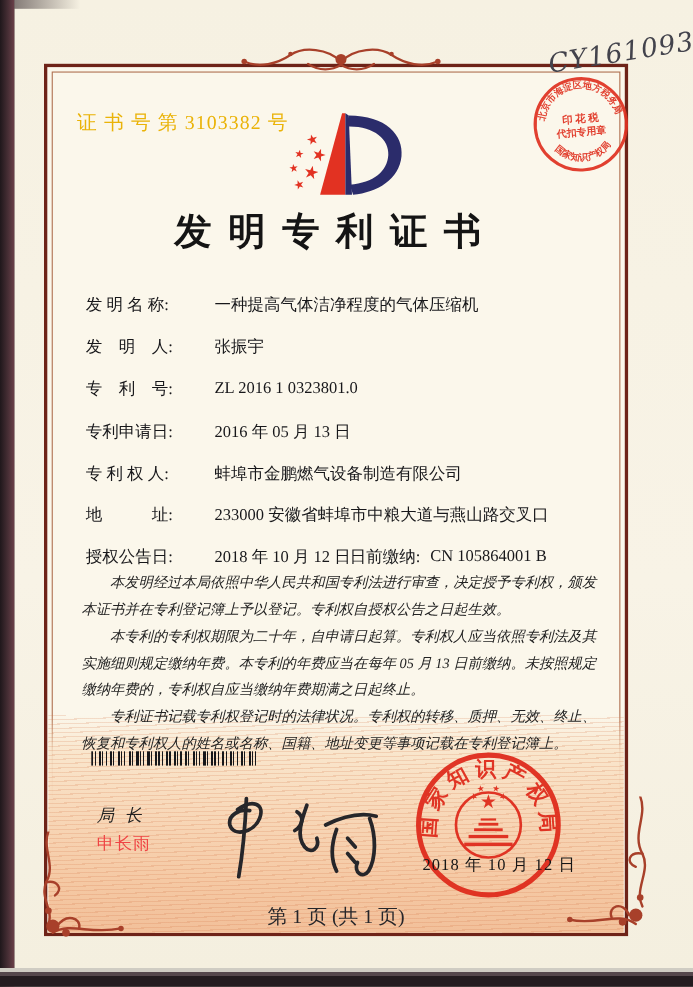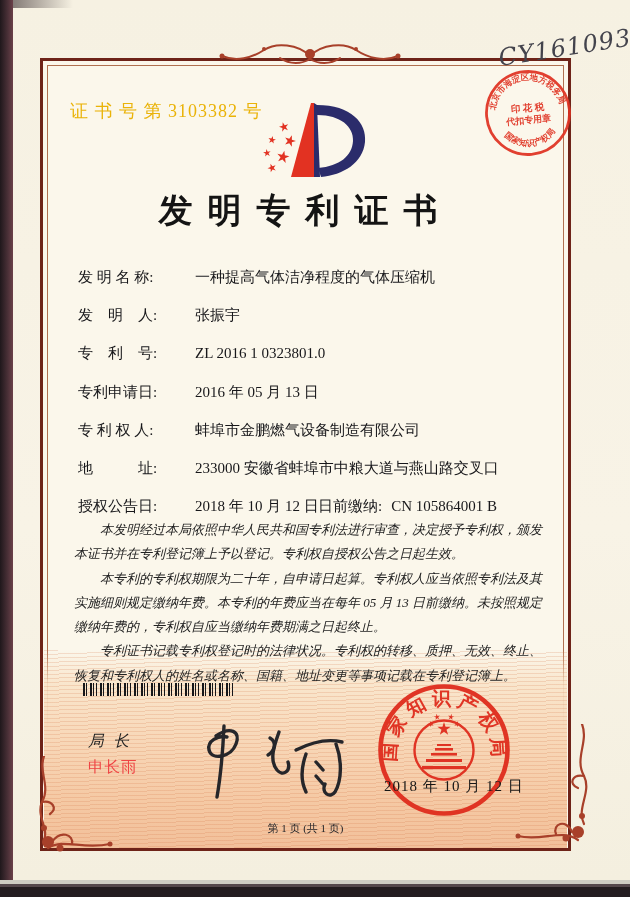--- a/index.html
+++ b/index.html
@@ -57,21 +57,21 @@
 
   .director-label { position:absolute; left:88px; top:731px; font-size:15.5px; letter-spacing:3px; color:#222;font-style:italic; }
   .director-name  { position:absolute; left:88px; top:757px; font-size:15.5px; letter-spacing:1px; color:#ef4444; }
 
   .signature { position:absolute; left:178px; top:700px; width:170px; height:102px; }
 
   .seal { position:absolute; left:376px; top:682px; width:136px; height:136px; opacity:.94; }
   .seal-date { position:absolute; left:384px; top:777px; font-size:15px; color:#161616; letter-spacing:1px; }
 
   .footer { position:absolute; left:40px; top:821px; width:531px; text-align:center;
-            font-size:11px; color:#26262a; }
+            font-size:18px; color:#26262a; }
 
   .tax-stamp { position:absolute; left:483px; top:68px; width:90px; height:90px;
                transform:rotate(-5deg); opacity:.93; }
 
   .handwritten { position:absolute; left:498px; top:34px; width:130px;
                  font-family:"DejaVu Serif",serif; font-style:italic;
                  font-size:24px; color:#43434c; transform:rotate(-9deg); letter-spacing:1px; }
 
   .orn { position:absolute; }
   .orn-top { left:216px; top:40px; width:188px; height:28px; }

